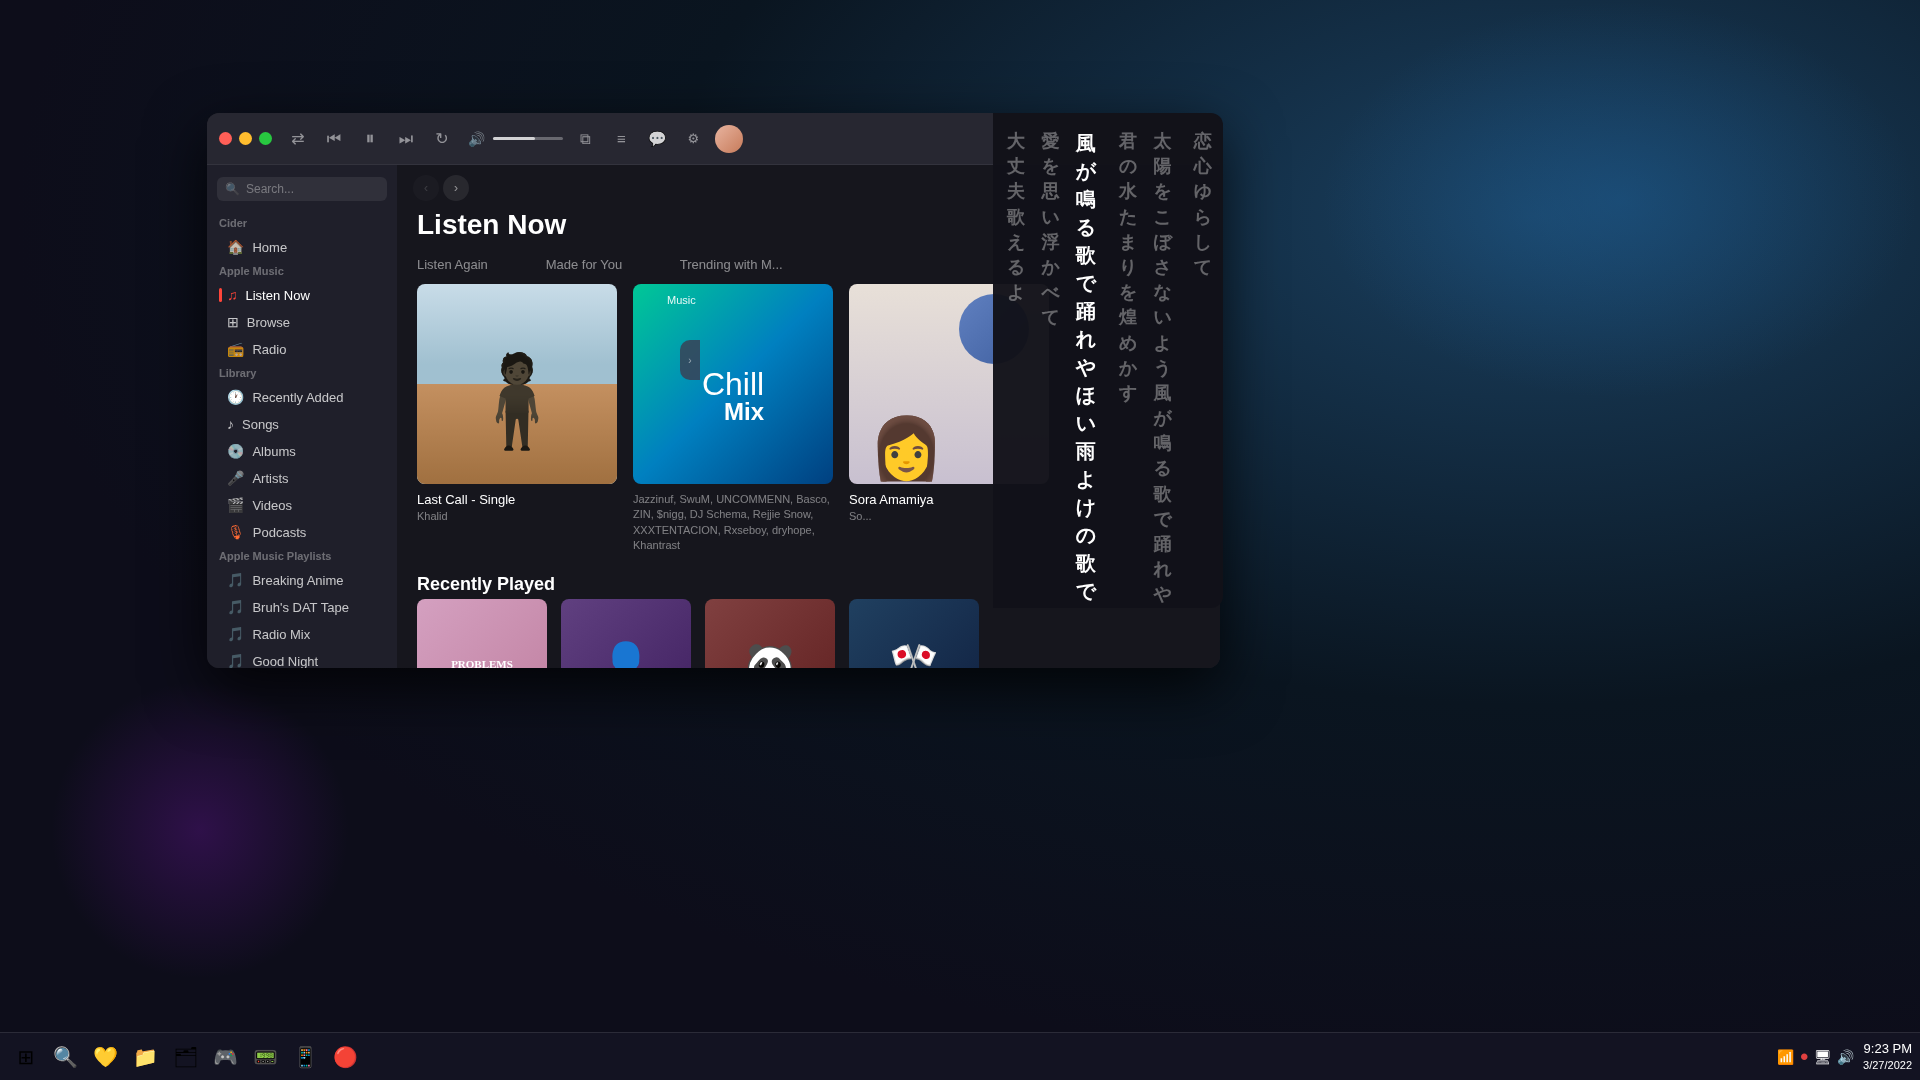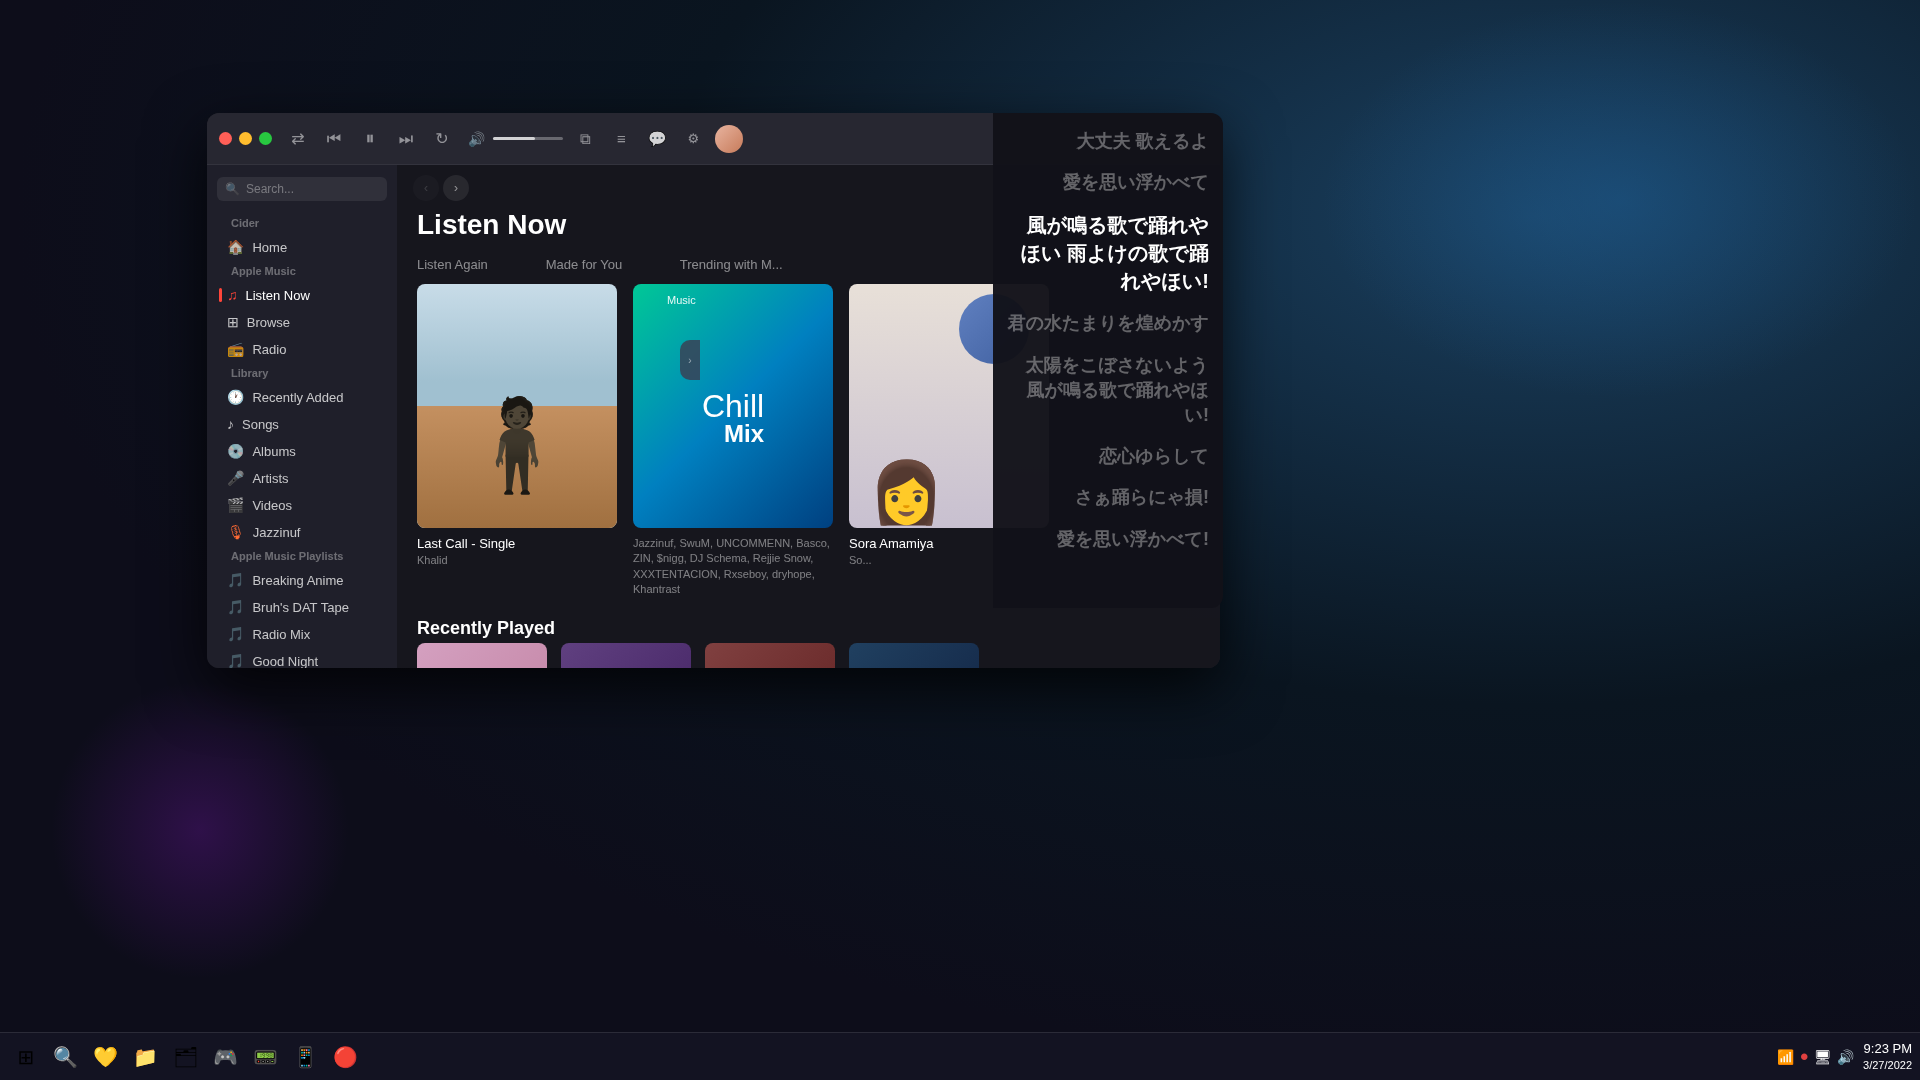--- a/index.html
+++ b/index.html
@@ -254,21 +254,21 @@
       outline: none;
       color: rgba(255,255,255,0.6);
       font-size: 12px;
       width: 100%;
     }
     .search-input::placeholder { color: rgba(255,255,255,0.35); }
 
     .sidebar-section-label {
       font-size: 11px;
       color: rgba(255,255,255,0.35);
-      padding: 4px 24px 4px;
+      padding: 4px 12px 4px;
       font-weight: 600;
       text-transform: none;
     }
     .sidebar-item {
       display: flex;
       align-items: center;
       gap: 8px;
       padding: 5px 14px;
       cursor: pointer;
       border-radius: 5px;
@@ -347,21 +347,21 @@
       overflow-x: hidden;
     }
 
     .music-card {
       flex-shrink: 0;
       width: 200px;
       cursor: pointer;
     }
     .card-image {
       width: 200px;
-      height: 244px;
+      height: 200px;
       border-radius: 8px;
       overflow: hidden;
       margin-bottom: 8px;
     }
     .card-title {
       font-size: 13px;
       color: #fff;
       font-weight: 500;
     }
     .card-subtitle {
@@ -478,23 +478,21 @@
       position: absolute;
       top: 113px;
       left: 993px;
       width: 230px;
       height: 495px;
       background: rgba(18,18,25,0.97);
       border-radius: 0 12px 12px 0;
       overflow-y: auto;
       padding: 16px 14px;
       display: flex;
-      flex-direction: column;
       gap: 16px;
-      text-align: right;
     }
     .lyrics-panel::-webkit-scrollbar { width: 3px; }
     .lyrics-panel::-webkit-scrollbar-track { background: transparent; }
     .lyrics-panel::-webkit-scrollbar-thumb { background: rgba(255,255,255,0.2); }
 
     .lyric-line {
       font-size: 18px;
       font-weight: 600;
       color: rgba(255,255,255,0.35);
       line-height: 1.4;
@@ -647,21 +645,21 @@
       <div class="sidebar-item">
         <span class="sidebar-item-icon">🎤</span>
         <span>Artists</span>
       </div>
       <div class="sidebar-item">
         <span class="sidebar-item-icon">🎬</span>
         <span>Videos</span>
       </div>
       <div class="sidebar-item">
         <span class="sidebar-item-icon orange">🎙</span>
-        <span>Jazzinuf</span>
+        <span>Podcasts</span>
       </div>
 
       <div class="sidebar-section-label">Apple Music Playlists</div>
       <div class="sidebar-item">
         <span class="sidebar-item-icon">🎵</span>
         <span>Breaking Anime</span>
       </div>
       <div class="sidebar-item">
         <span class="sidebar-item-icon">🎵</span>
         <span>Bruh's DAT Tape</span>

